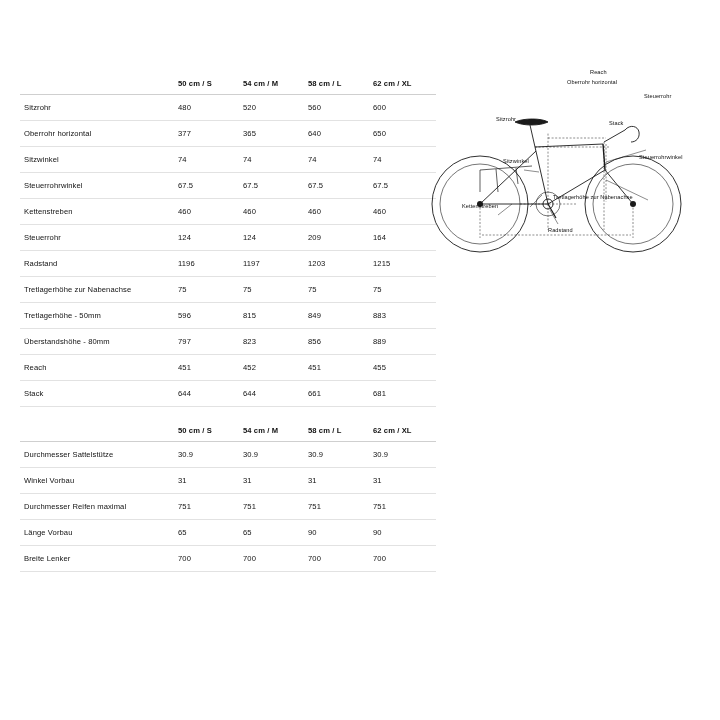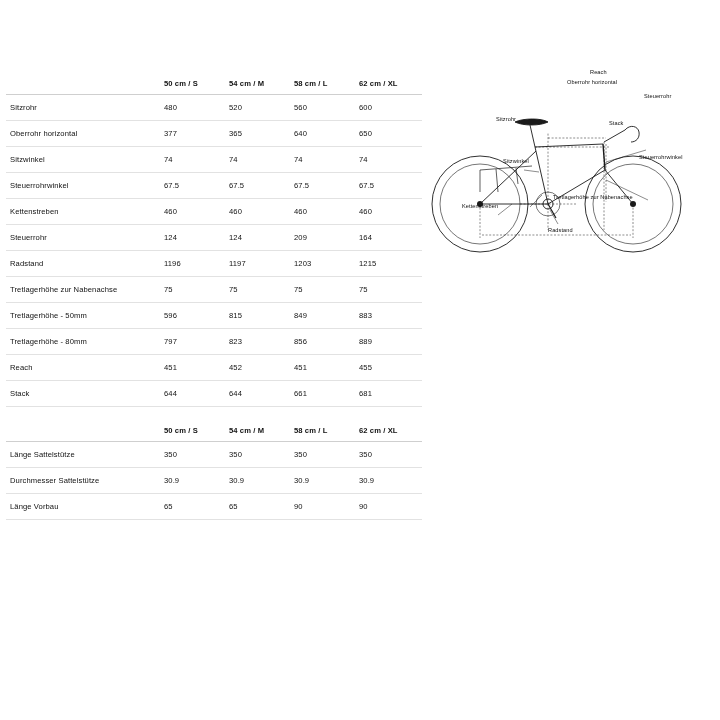--- a/index.html
+++ b/index.html
@@ -17,21 +17,21 @@
   }
   .page {
     position: relative;
     width: 720px;
     height: 720px;
   }
 
   
   .table-wrap {
     position: absolute;
-    left: 6px;
+    left: 20px;
     top: 72px;
     width: 404px;
   }
   table.geo {
     border-collapse: collapse;
     width: 404px;
     table-layout: fixed;
   }
   table.geo td, table.geo th {
     font-size: 7.6px;
@@ -147,21 +147,21 @@
           <td class="val">75</td>
         </tr>
         <tr>
           <td class="col-label">Tretlagerhöhe - 50mm</td>
           <td class="val">596</td>
           <td class="val">815</td>
           <td class="val">849</td>
           <td class="val">883</td>
         </tr>
         <tr>
-          <td class="col-label">Tretlagerhöhe - 80mm</td>
+          <td class="col-label">Überstandshöhe - 80mm</td>
           <td class="val">797</td>
           <td class="val">823</td>
           <td class="val">856</td>
           <td class="val">889</td>
         </tr>
         <tr>
           <td class="col-label">Reach</td>
           <td class="val">451</td>
           <td class="val">452</td>
           <td class="val">451</td>
@@ -181,39 +181,53 @@
       <tbody>
         <tr class="head">
           <td class="col-label"></td>
           <td class="col-v hdr">50 cm / S</td>
           <td class="col-v hdr">54 cm / M</td>
           <td class="col-v hdr">58 cm / L</td>
           <td class="col-v hdr">62 cm / XL</td>
         </tr>
 
         <tr>
-          <td class="col-label">Länge Sattelstütze</td>
-          <td class="val">350</td>
-          <td class="val">350</td>
-          <td class="val">350</td>
-          <td class="val">350</td>
-        </tr>
-        <tr>
           <td class="col-label">Durchmesser Sattelstütze</td>
           <td class="val">30.9</td>
           <td class="val">30.9</td>
           <td class="val">30.9</td>
           <td class="val">30.9</td>
         </tr>
         <tr>
+          <td class="col-label">Winkel Vorbau</td>
+          <td class="val">31</td>
+          <td class="val">31</td>
+          <td class="val">31</td>
+          <td class="val">31</td>
+        </tr>
+        <tr>
+          <td class="col-label">Durchmesser Reifen maximal</td>
+          <td class="val">751</td>
+          <td class="val">751</td>
+          <td class="val">751</td>
+          <td class="val">751</td>
+        </tr>
+        <tr>
           <td class="col-label">Länge Vorbau</td>
           <td class="val">65</td>
           <td class="val">65</td>
           <td class="val">90</td>
           <td class="val">90</td>
+        </tr>
+        <tr>
+          <td class="col-label">Breite Lenker</td>
+          <td class="val">700</td>
+          <td class="val">700</td>
+          <td class="val">700</td>
+          <td class="val">700</td>
         </tr>
       </tbody>
     </table>
 
   </div>
 
   <div class="diagram">
     <svg width="296" height="206" viewBox="0 0 296 206">
       <g fill="none" stroke="#1a1a1a" stroke-width="0.9">
 

